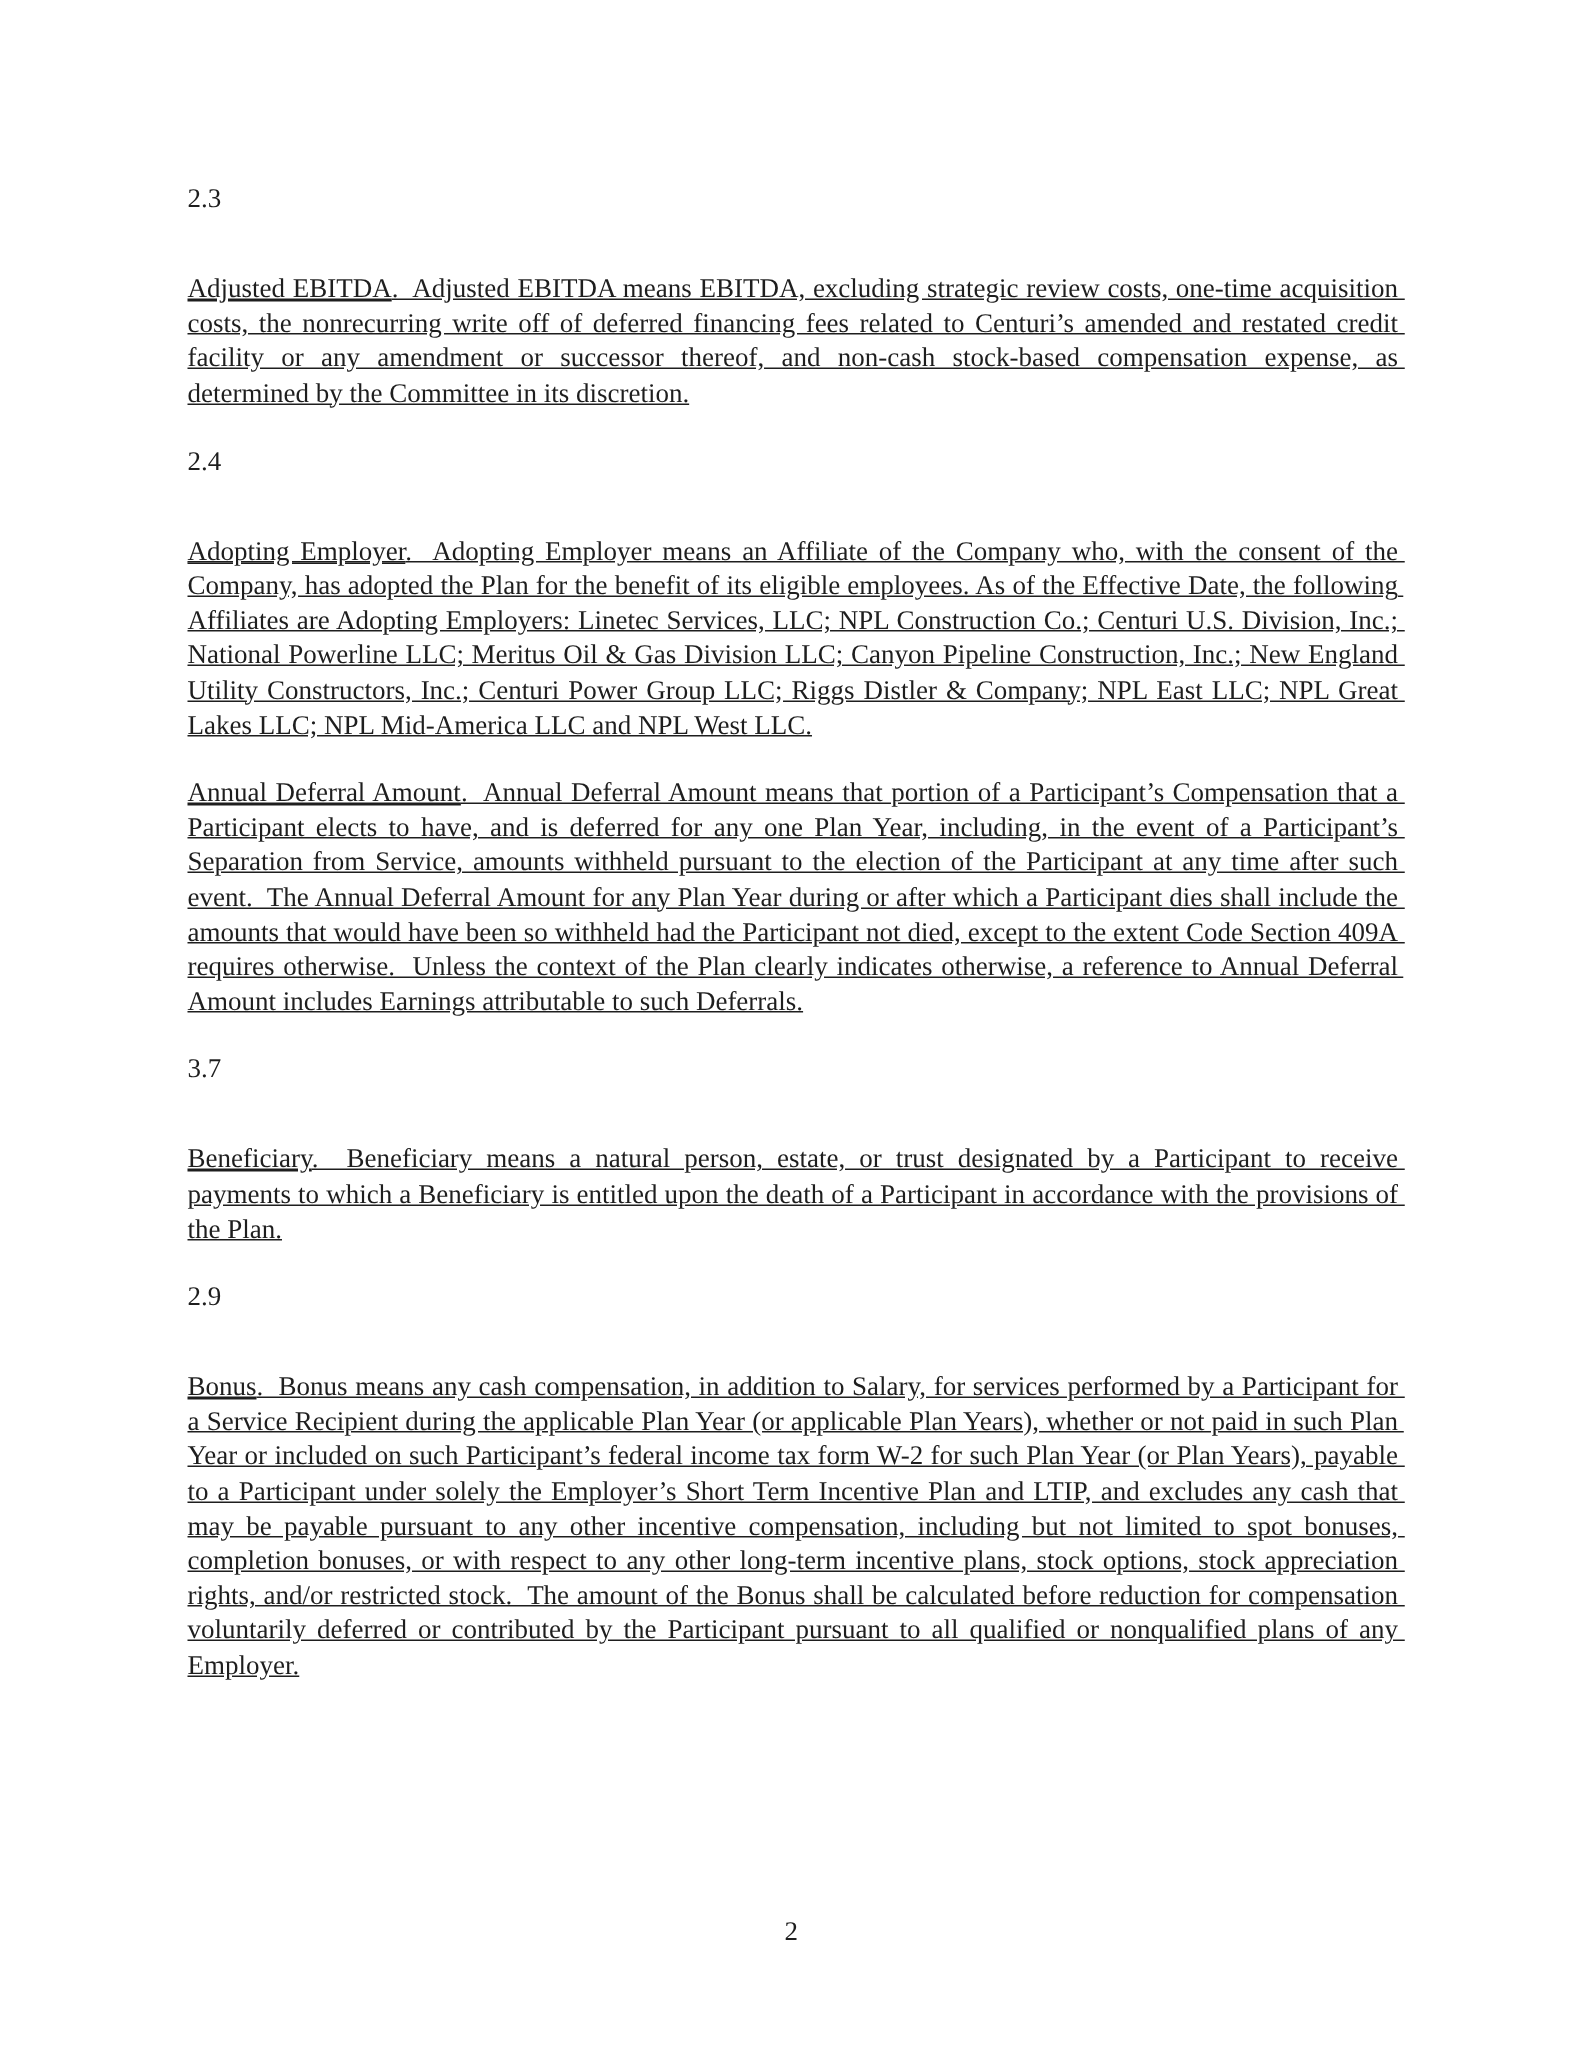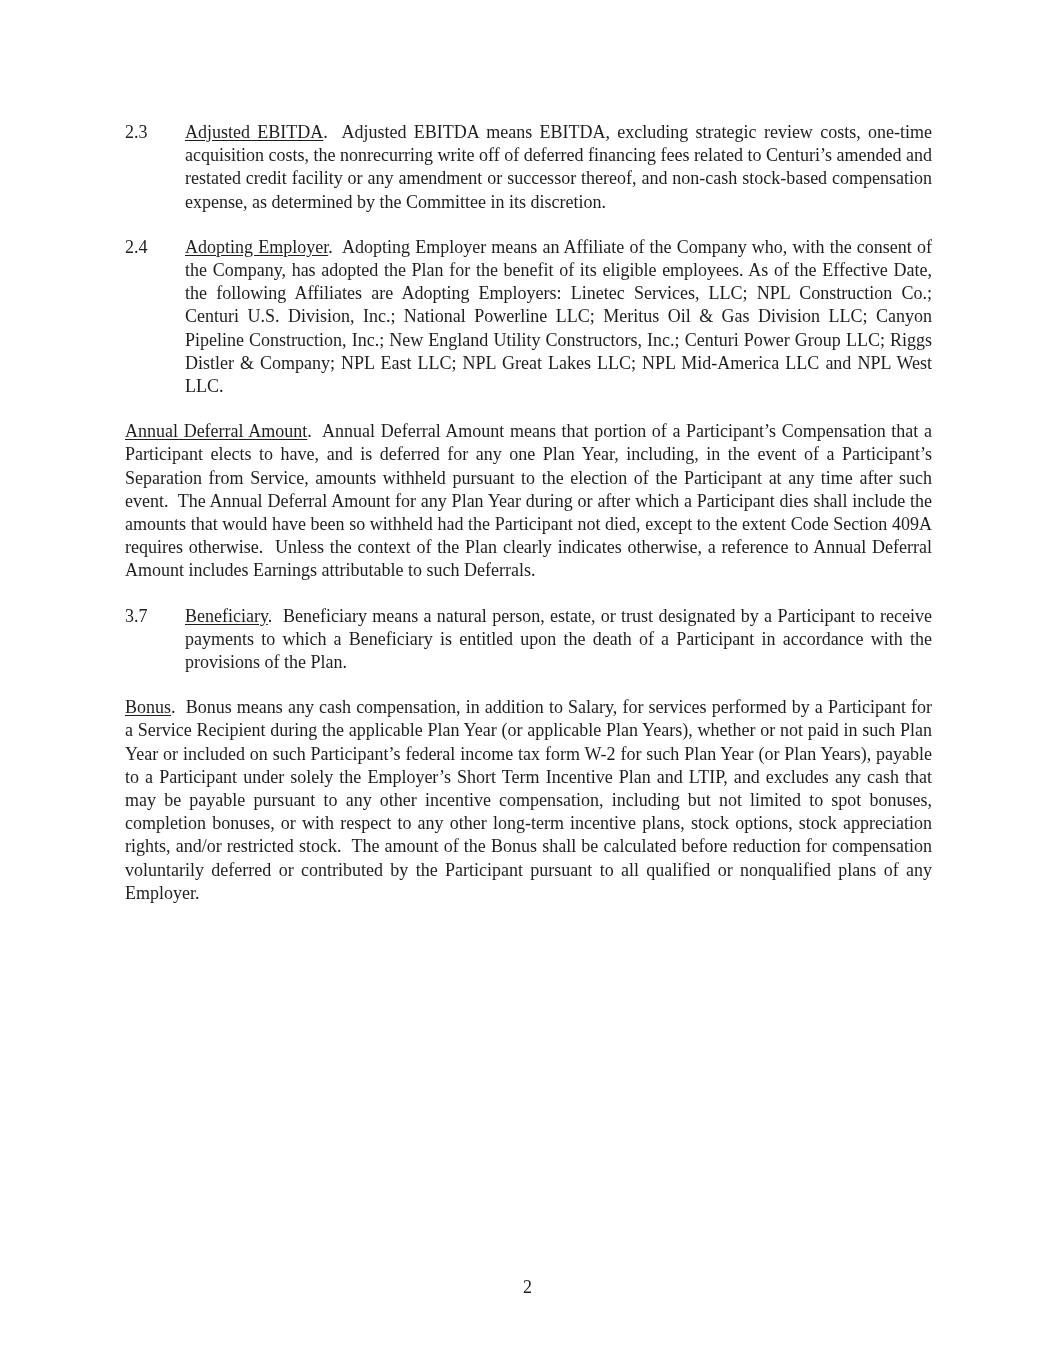--- a/index.html
+++ b/index.html
@@ -17,29 +17,31 @@
   }
   .content {
     position: absolute;
     top: 121px;
     left: 125px;
     width: 807px;
   }
   .section {
     display: flex;
     margin-bottom: 22px;
+    flex-direction: column;
   }
   .sec-num {
     flex: 0 0 60px;
     width: 60px;
   }
   .sec-body {
     flex: 1;
     text-align: justify;
     white-space: pre-wrap;
+    text-decoration: underline;
   }
   .term {
     text-decoration: underline;
     text-underline-offset: 2px;
   }
   .page-footer {
     position: absolute;
     top: 1276px;
     left: 0;
     width: 100%;
@@ -67,20 +69,21 @@
       <div class="sec-body"><span class="term">Annual Deferral Amount</span><span>.  Annual Deferral Amount means that portion of a Participant’s Compensation that a Participant elects to have, and is deferred for any one Plan Year, including, in the event of a Participant’s Separation from Service, amounts withheld pursuant to the election of the Participant at any time after such event.  The Annual Deferral Amount for any Plan Year during or after which a Participant dies shall include the amounts that would have been so withheld had the Participant not died, except to the extent Code Section 409A requires otherwise.  Unless the context of the Plan clearly indicates otherwise, a reference to Annual Deferral Amount includes Earnings attributable to such Deferrals.</span></div>
     </div>
 
     <div class="section">
       <div class="sec-num">3.7</div>
       <div class="sec-body"><span class="term">Beneficiary</span><span>.  Beneficiary means a natural person, estate, or trust designated by a Participant to receive payments to which a Beneficiary is entitled upon the death of a Participant in accordance with the provisions of the Plan.</span></div>
     </div>
 
 
     <div class="section">
+      <div class="sec-num">2.9</div>
       <div class="sec-body"><span class="term">Bonus</span><span>.  Bonus means any cash compensation, in addition to Salary, for services performed by a Participant for a Service Recipient during the applicable Plan Year (or applicable Plan Years), whether or not paid in such Plan Year or included on such Participant’s federal income tax form W-2 for such Plan Year (or Plan Years), payable to a Participant under solely the Employer’s Short Term Incentive Plan and LTIP, and excludes any cash that may be payable pursuant to any other incentive compensation, including but not limited to spot bonuses, completion bonuses, or with respect to any other long-term incentive plans, stock options, stock appreciation rights, and/or restricted stock.  The amount of the Bonus shall be calculated before reduction for compensation voluntarily deferred or contributed by the Participant pursuant to all qualified or nonqualified plans of any Employer.</span></div>
     </div>
 
 
   </div>
 
   <div class="page-footer">2</div>
 </div>
 
 </body></html>

